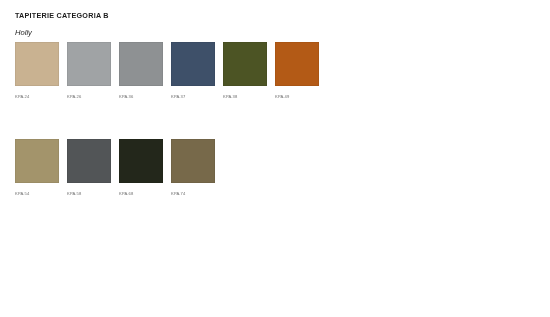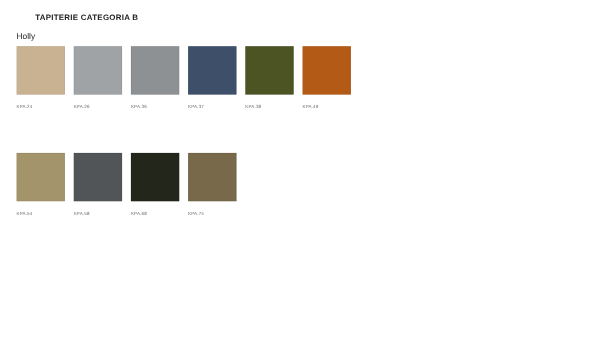--- a/index.html
+++ b/index.html
@@ -18,36 +18,37 @@
   }
   .page {
     position: relative;
     width: 550px;
     height: 317px;
     box-sizing: border-box;
     padding: 0;
   }
   .header {
     position: absolute;
-    left: 32px;
+    left: 15px;
     top: 11px;
   }
   .category-title {
     font-size: 7.2px;
     font-weight: bold;
     letter-spacing: 0.25px;
     color: #1c1c1c;
     line-height: 10px;
     white-space: nowrap;
   }
   .collection-name {
     position: absolute;
     left: 15px;
     top: 28px;
     font-size: 7.6px;
+    font-style: italic;
     color: #232323;
     line-height: 10px;
     white-space: nowrap;
   }
   .swatch-grid {
     position: absolute;
     left: 15px;
     top: 42px;
     width: 520px;
   }

